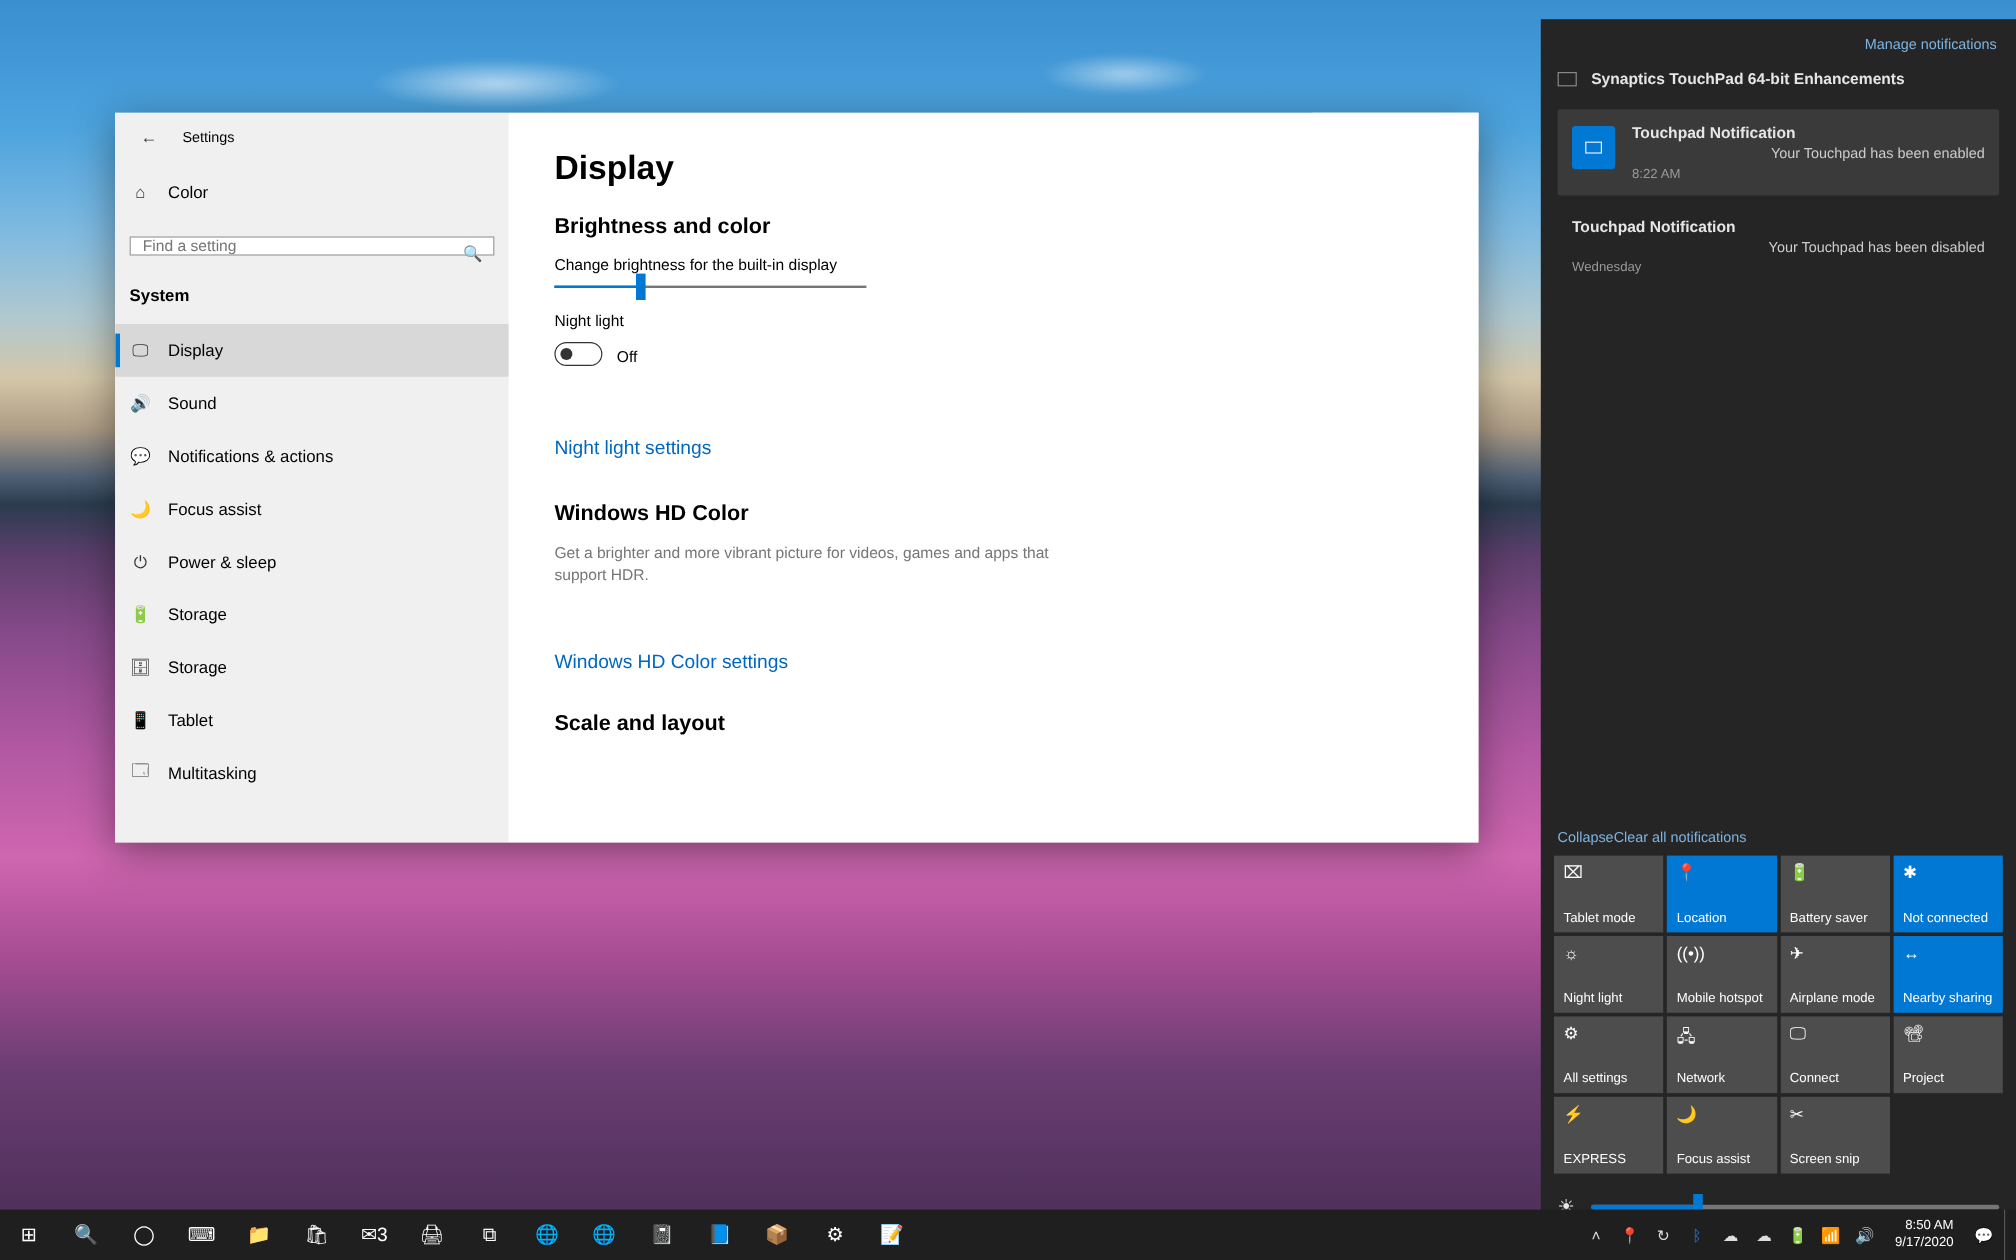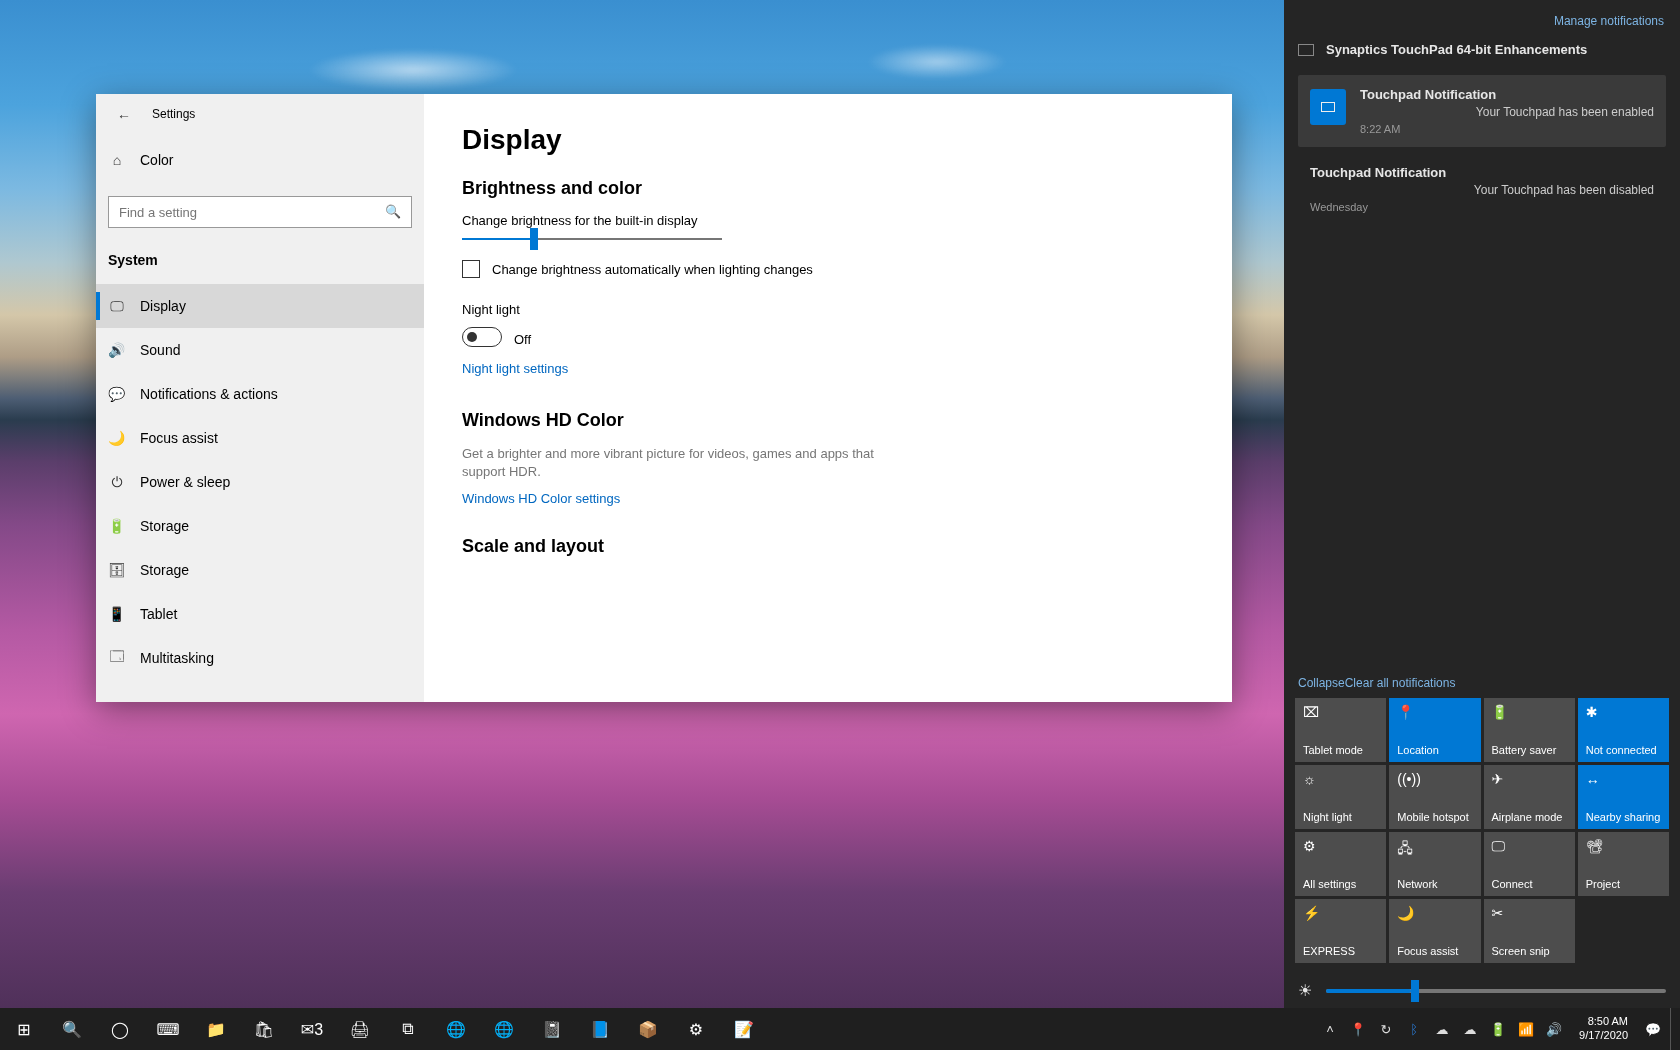--- a/index.html
+++ b/index.html
@@ -17,45 +17,45 @@
 .settings-win { position:absolute; left:96px; top:94px; width:1136px; height:608px; background:#fff; box-shadow:0 8px 32px rgba(0,0,0,.4); display:flex; z-index:10;}
 .settings-sidebar { width:328px; background:#f0f0f0; display:flex; flex-direction:column; position:relative;}
 .titlebar { height:40px; display:flex; align-items:center; padding-left:10px; }
 .back-btn { width:36px; height:36px; display:flex; align-items:center; justify-content:center; font-size:14px; color:#333;}
 .app-title { font-size:12px; margin-left:10px; color:#000;}
 .win-controls { position:absolute; top:0; right:-808px; display:flex; }
 .win-btn { width:46px; height:32px; display:flex; align-items:center; justify-content:center; font-size:10px; color:#000; background:#fff;}
 .home-row { height:40px; padding-left:12px; display:flex; align-items:center; gap:14px; font-size:14px; margin-top:6px; }
 .home-row .icon,.nav-item .icon { width:18px; text-align:center; font-size:14px; color:#333;}
 .search-box { margin:16px 12px 12px 12px; position:relative; }
-.search-box input { width:100%; height:32px; border:1px solid #999; padding:0 34px 0 10px; font-size:13px; background:#fff; }
+.search-box input { width:100%; height:16px; border:1px solid #999; padding:0 34px 0 10px; font-size:13px; background:#fff; }
 .search-box .sicon { position:absolute; right:10px; top:8px; font-size:13px; color:#666;}
 .category-title { font-size:14px; font-weight:600; padding:12px 12px 16px 12px; }
 .nav-list { display:flex; flex-direction:column; overflow:hidden; }
 .nav-item { height:44px; padding-left:12px; display:flex; align-items:center; gap:14px; font-size:14px; cursor:default; }
 .nav-item.selected { background:#d8d8d8; position:relative;}
 .nav-item.selected::before { content:""; position:absolute; left:0; top:8px; bottom:8px; width:4px; background:#0078d4;}
 .settings-content { flex:1; background:#fff; padding:30px 38px; overflow:auto; position:relative;}
 .page-h1 { font-size:28px; font-weight:600; margin-bottom:22px;}
 .section-h { font-size:18px; font-weight:600; margin-top:8px; margin-bottom:14px;}
 .label13 { font-size:13px; color:#000; margin-bottom:10px; display:block;}
 .desc13 { font-size:13px; color:#767676; max-width:430px; line-height:1.4; margin-bottom:8px;}
-.link { font-size:13px; color:#0067c0; margin-bottom:24px; display:inline-block;}
+.link { font-size:16px; color:#0067c0; margin-bottom:24px; display:inline-block;margin-top:48px;}
 .slider-track { width:260px; height:2px; background:#767676; position:relative; margin-bottom:20px; margin-top:4px;}
 .slider-track::after{content:"";position:absolute;left:0;top:0;height:2px;width:26%;background:#0078d4;}
 .slider-thumb { width:8px; height:22px; background:#0078d4; position:absolute; left:26%; top:-10px;}
 .chk-row { display:flex; align-items:center; gap:12px; font-size:13px; margin-bottom:24px;}
 .chk { width:18px; height:18px; border:1px solid #333;}
 .toggle-row { display:flex; align-items:flex-end; gap:12px; margin:6px 0 12px 0;}
 .toggle { width:40px; height:20px; border:1px solid #333; border-radius:10px; position:relative;}
 .toggle-knob { width:10px; height:10px; border-radius:50%; background:#333; position:absolute; left:4px; top:4px;}
 .toggle-label { font-size:13px;}
 
 
-.action-center { position:absolute; right:0; top:0; width:396px; height:1008px; background:#252525; color:#e6e6e6; z-index:20; display:flex; flex-direction:column;}
+.action-center { position:absolute; right:0; top:16px; width:396px; height:1008px; background:#252525; color:#e6e6e6; z-index:20; display:flex; flex-direction:column;}
 .ac-manage { text-align:right; font-size:12px; color:#7db4e3; padding:14px 16px 10px 0;}
 .ac-header-row { display:flex; align-items:center; gap:12px; padding:4px 16px 12px 40px; font-size:13px; font-weight:600;}
 .ac-header-row .hicon{ width:16px; height:12px; border:1px solid #888; margin-left:-26px;}
 .ac-card { margin:6px 14px; background:#3a3a3a; padding:12px; border-radius:2px; display:flex; gap:14px;}
 .ac-card .c-icon { width:36px; height:36px; background:#0078d4; border-radius:3px; display:flex; align-items:center; justify-content:center; font-size:18px; margin-top:2px;}
 .ac-card.plain { background:transparent; margin:2px 14px; }
 .ac-card-body { flex:1; }
 .ac-card-title { font-size:13px; font-weight:600; margin-bottom:3px;}
 .ac-card-text { font-size:12px; color:#ccc; margin-bottom:4px;text-align:right;}
 .ac-card-time { font-size:11px; color:#999;}
@@ -145,24 +145,20 @@
         </div>
       </div>
   </div>
   <div class="settings-content">
     <h1 class="page-h1">Display</h1>
     <div class="section-h">Brightness and color</div>
     <span class="label13">Change brightness for the built-in display</span>
     <div class="slider-track">
       <div class="slider-thumb"></div>
     </div>
-    <div class="chk-row">
-      <div class="chk"></div>
-      <span>Change brightness automatically when lighting changes</span>
-    </div>
     <span class="label13">Night light</span>
     <div class="toggle-row">
       <div class="toggle">
           <div class="toggle-knob"></div>
         </div>
       <span class="toggle-label">Off</span>
     </div>
     <a class="link">Night light settings</a>
 
     <div class="section-h" style="margin-top:10px">Windows HD Color</div>

